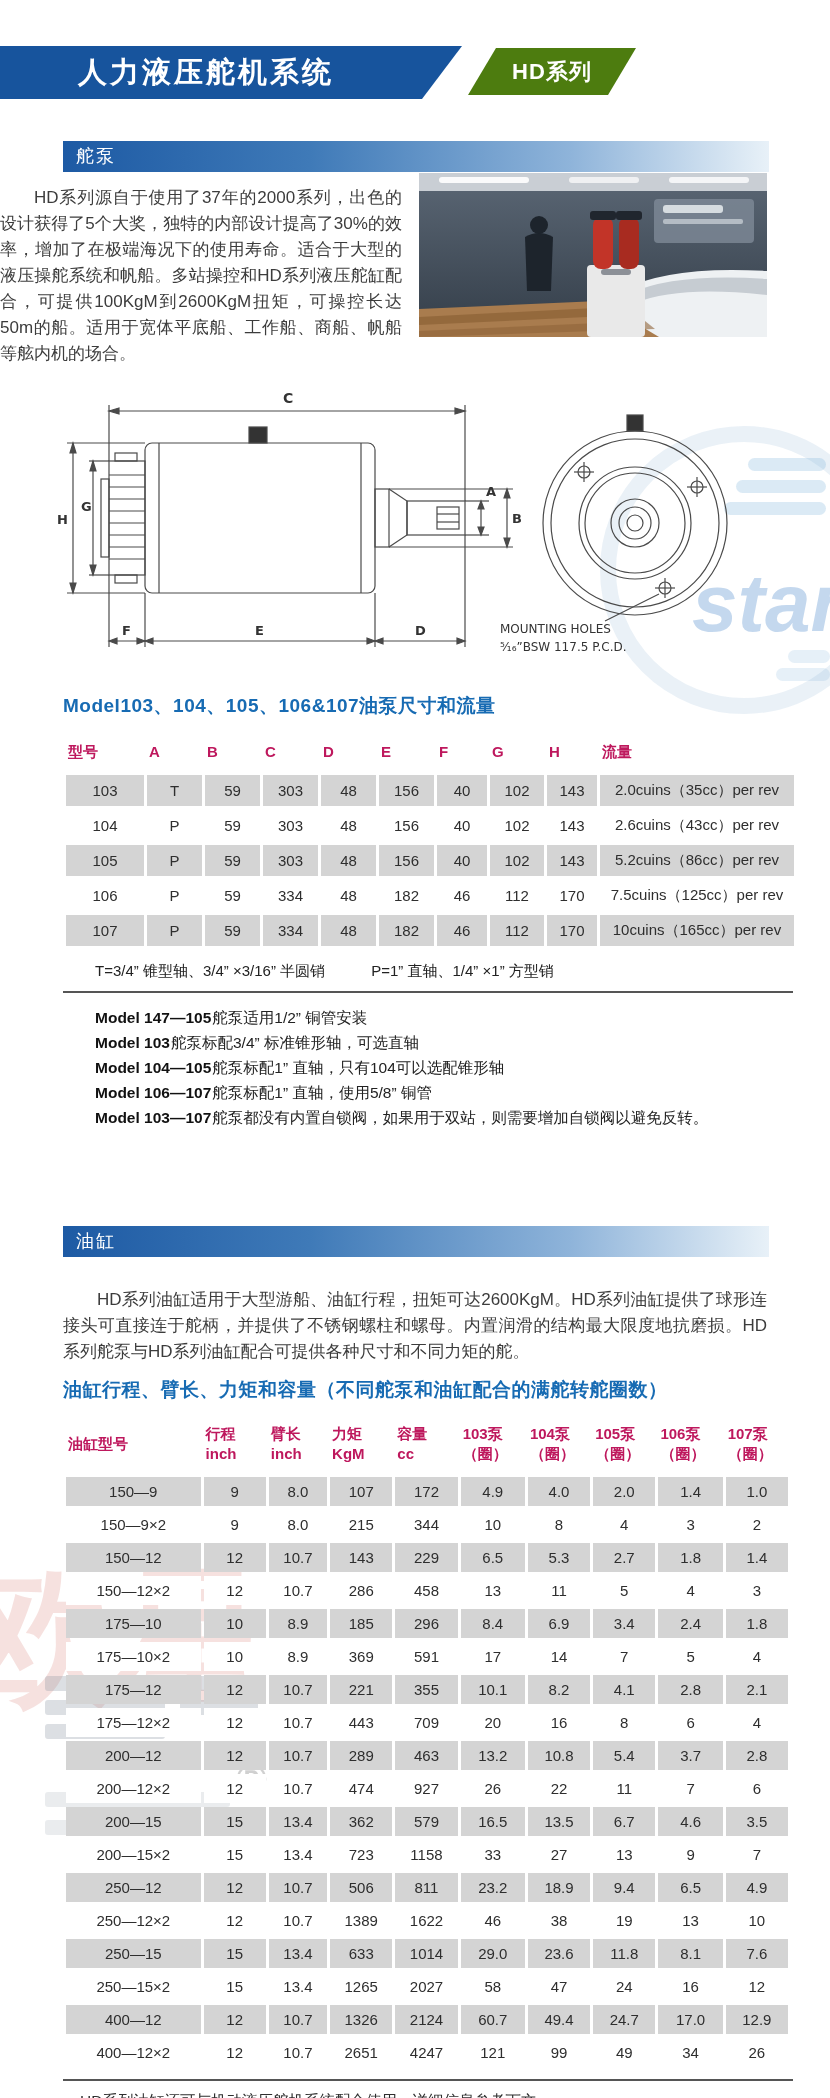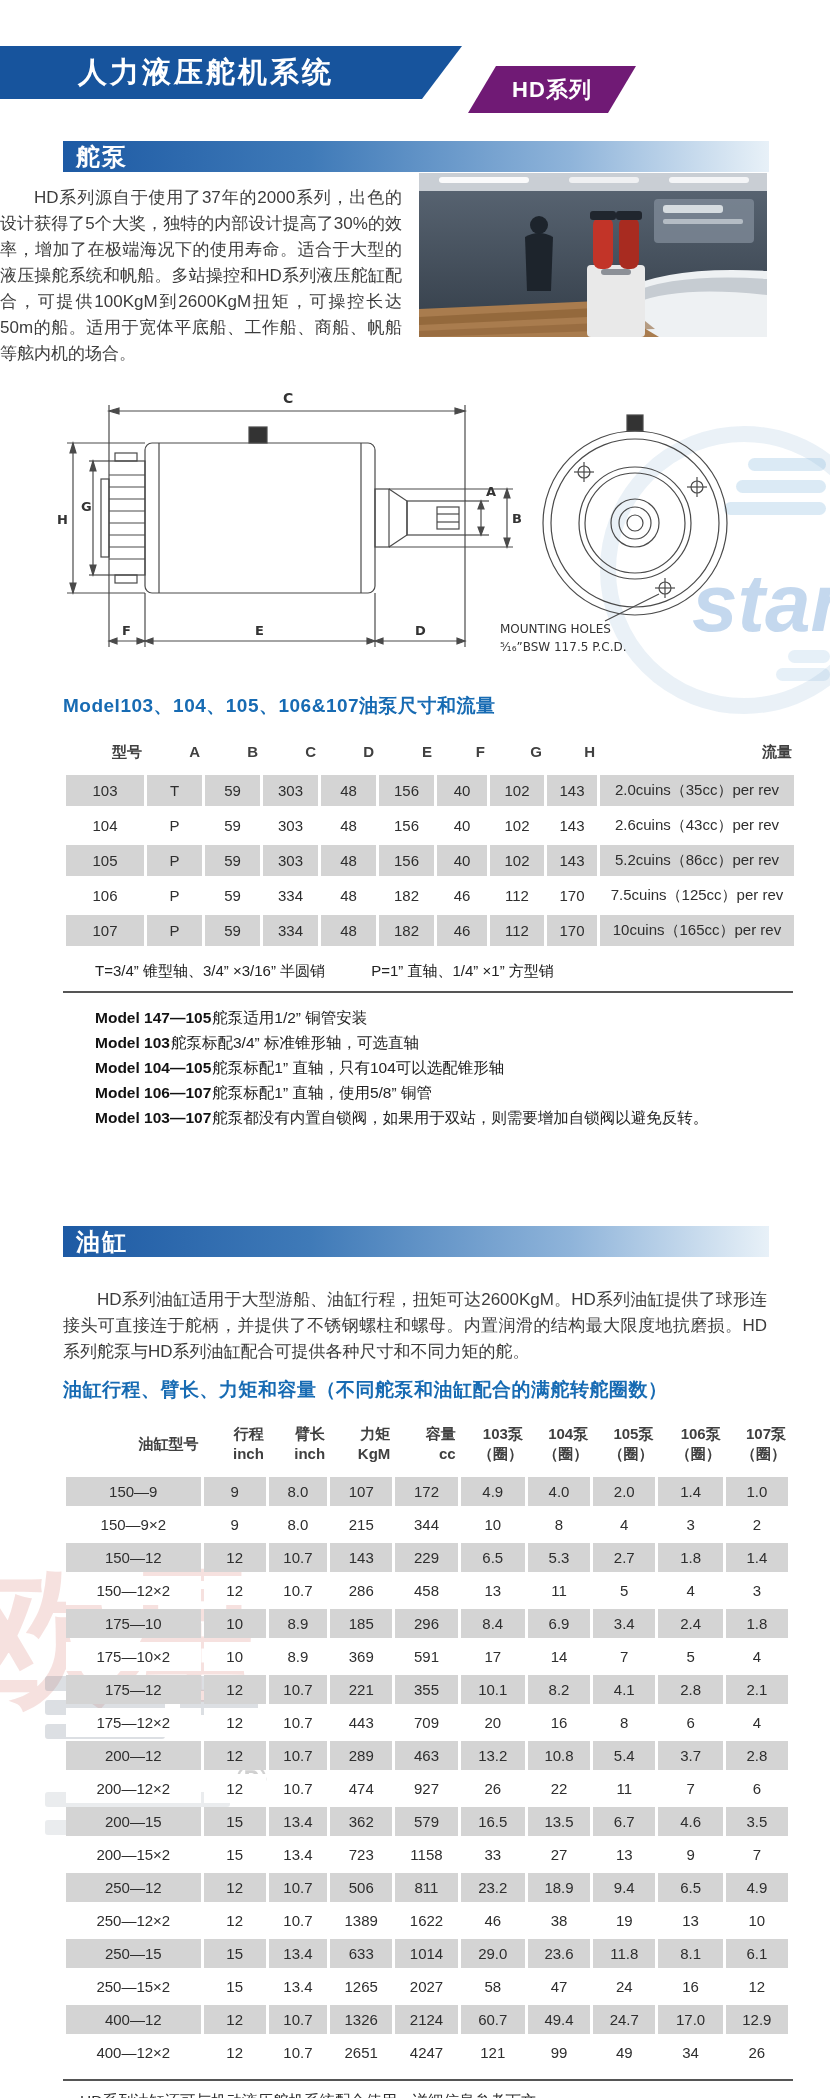--- a/index.html
+++ b/index.html
@@ -6,46 +6,46 @@
   body{font-family:"Liberation Sans","DejaVu Sans",sans-serif;}
   .page{position:relative;width:830px;height:2098px;background:#fff;overflow:hidden;margin:0 auto;}
   .content{position:relative;z-index:1;}
 
   
   .header-row{position:relative;margin-top:46px;height:53px;}
   .header-bar{position:absolute;left:0;top:0;width:462px;height:53px;background:#17549d;
     clip-path:polygon(0 0,100% 0,calc(100% - 40px) 100%,0 100%);}
   .header-bar .title{display:block;padding-left:78px;line-height:53px;color:#fff;
     font-size:29px;font-weight:bold;letter-spacing:3px;}
-  .header-badge{position:absolute;left:468px;top:20px;width:168px;height:47px;background:#701a75;
+  .header-badge{position:absolute;left:468px;top:2px;width:168px;height:47px;background:#4d7c0f;
     clip-path:polygon(28px 0,100% 0,calc(100% - 28px) 100%,0 100%);text-align:center;}
   .header-badge span{line-height:47px;color:#fff;font-size:22px;font-weight:bold;letter-spacing:1px;}
 
   
   .section-bar{margin:42px 0 0 63px;width:706px;height:31px;box-sizing:border-box;
     background:linear-gradient(90deg,#1d5aa4 0%,#3f7ab8 35%,#8fb4da 72%,#e8f1f8 100%);
-    color:#fff;font-weight:bold;font-size:24px;line-height:31px;padding-left:13px;letter-spacing:2px;}
+    color:#fff;font-weight:normal;font-size:18px;line-height:31px;padding-left:13px;letter-spacing:2px;}
   .section-bar.cyl{margin-top:96px;}
 
   
   .intro{display:flex;margin-top:13px;}
   .intro-text{margin-left:63px;width:402px;font-size:17px;line-height:26px;color:#3c3c3c;
     text-indent:2em;text-align:justify;}
   .intro-photo{width:348px;height:164px;margin-left:17px;margin-top:-12px;flex:none;}
 
   
   .diagram{margin:16px 0 0 45px;}
   .diagram svg text{font-family:"DejaVu Sans","Liberation Sans",sans-serif;fill:#333;}
 
   
   .table-title{margin:6px 0 0 63px;font-size:19px;font-weight:bold;color:#176bb3;letter-spacing:0.5px;}
   .table-title.second{margin-top:12px;}
   table.data{margin:10px 0 0 63px;border-collapse:separate;border-spacing:3px 4px;width:728px;
     table-layout:fixed;font-size:15px;color:#2e2e2e;}
-  table.data th{font-weight:bold;color:#404040;background:#fff;padding:9px 2px;text-align:right;
+  table.data th{font-weight:bold;color:#be185d;background:#fff;padding:9px 2px;text-align:left;
     white-space:pre-line;line-height:20px;vertical-align:middle;}
   table.data td{text-align:center;padding:6px 2px;background:#fff;}
   table.data tbody tr:nth-child(odd) td{background:#d4d4d4;}
 
   .legend{margin:12px 0 0 95px;font-size:15px;color:#222;}
   .legend .lp{margin-left:42px;}
   .rule{margin:10px 0 0 63px;width:730px;height:2px;background:#555;}
   .notes{margin:12px 0 0 95px;font-size:15.5px;line-height:25px;color:#222;}
   .note-line b{margin-right:1px;color:#111;}
 
@@ -577,21 +577,21 @@
           <tr>
             <td>250—15</td>
             <td>15</td>
             <td>13.4</td>
             <td>633</td>
             <td>1014</td>
             <td>29.0</td>
             <td>23.6</td>
             <td>11.8</td>
             <td>8.1</td>
-            <td>6.1</td>
+            <td>7.6</td>
           </tr>
           <tr>
             <td>250—15×2</td>
             <td>15</td>
             <td>13.4</td>
             <td>1265</td>
             <td>2027</td>
             <td>58</td>
             <td>47</td>
             <td>24</td>

